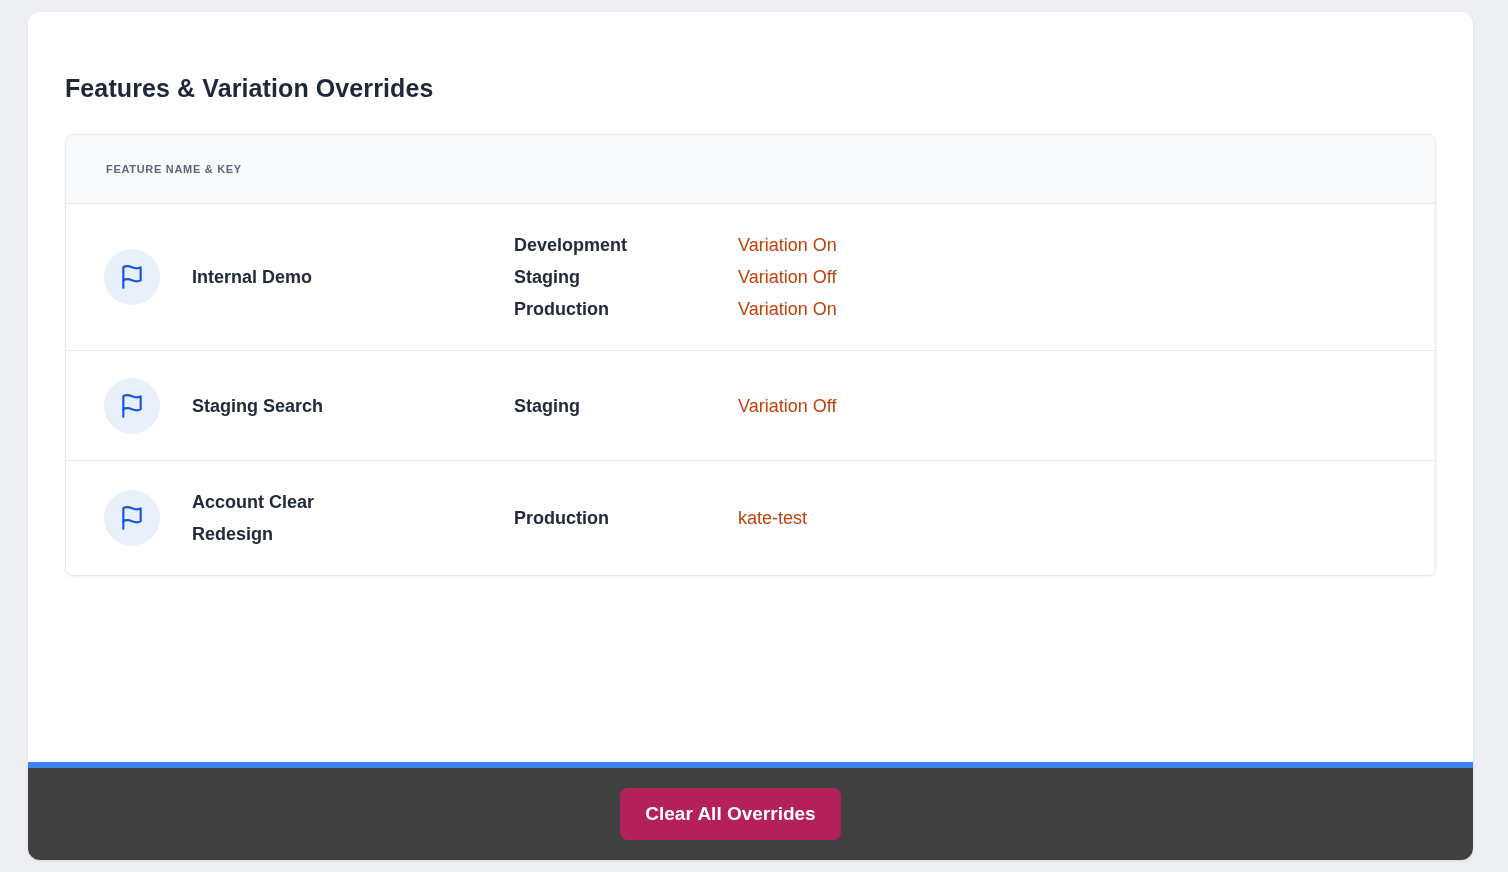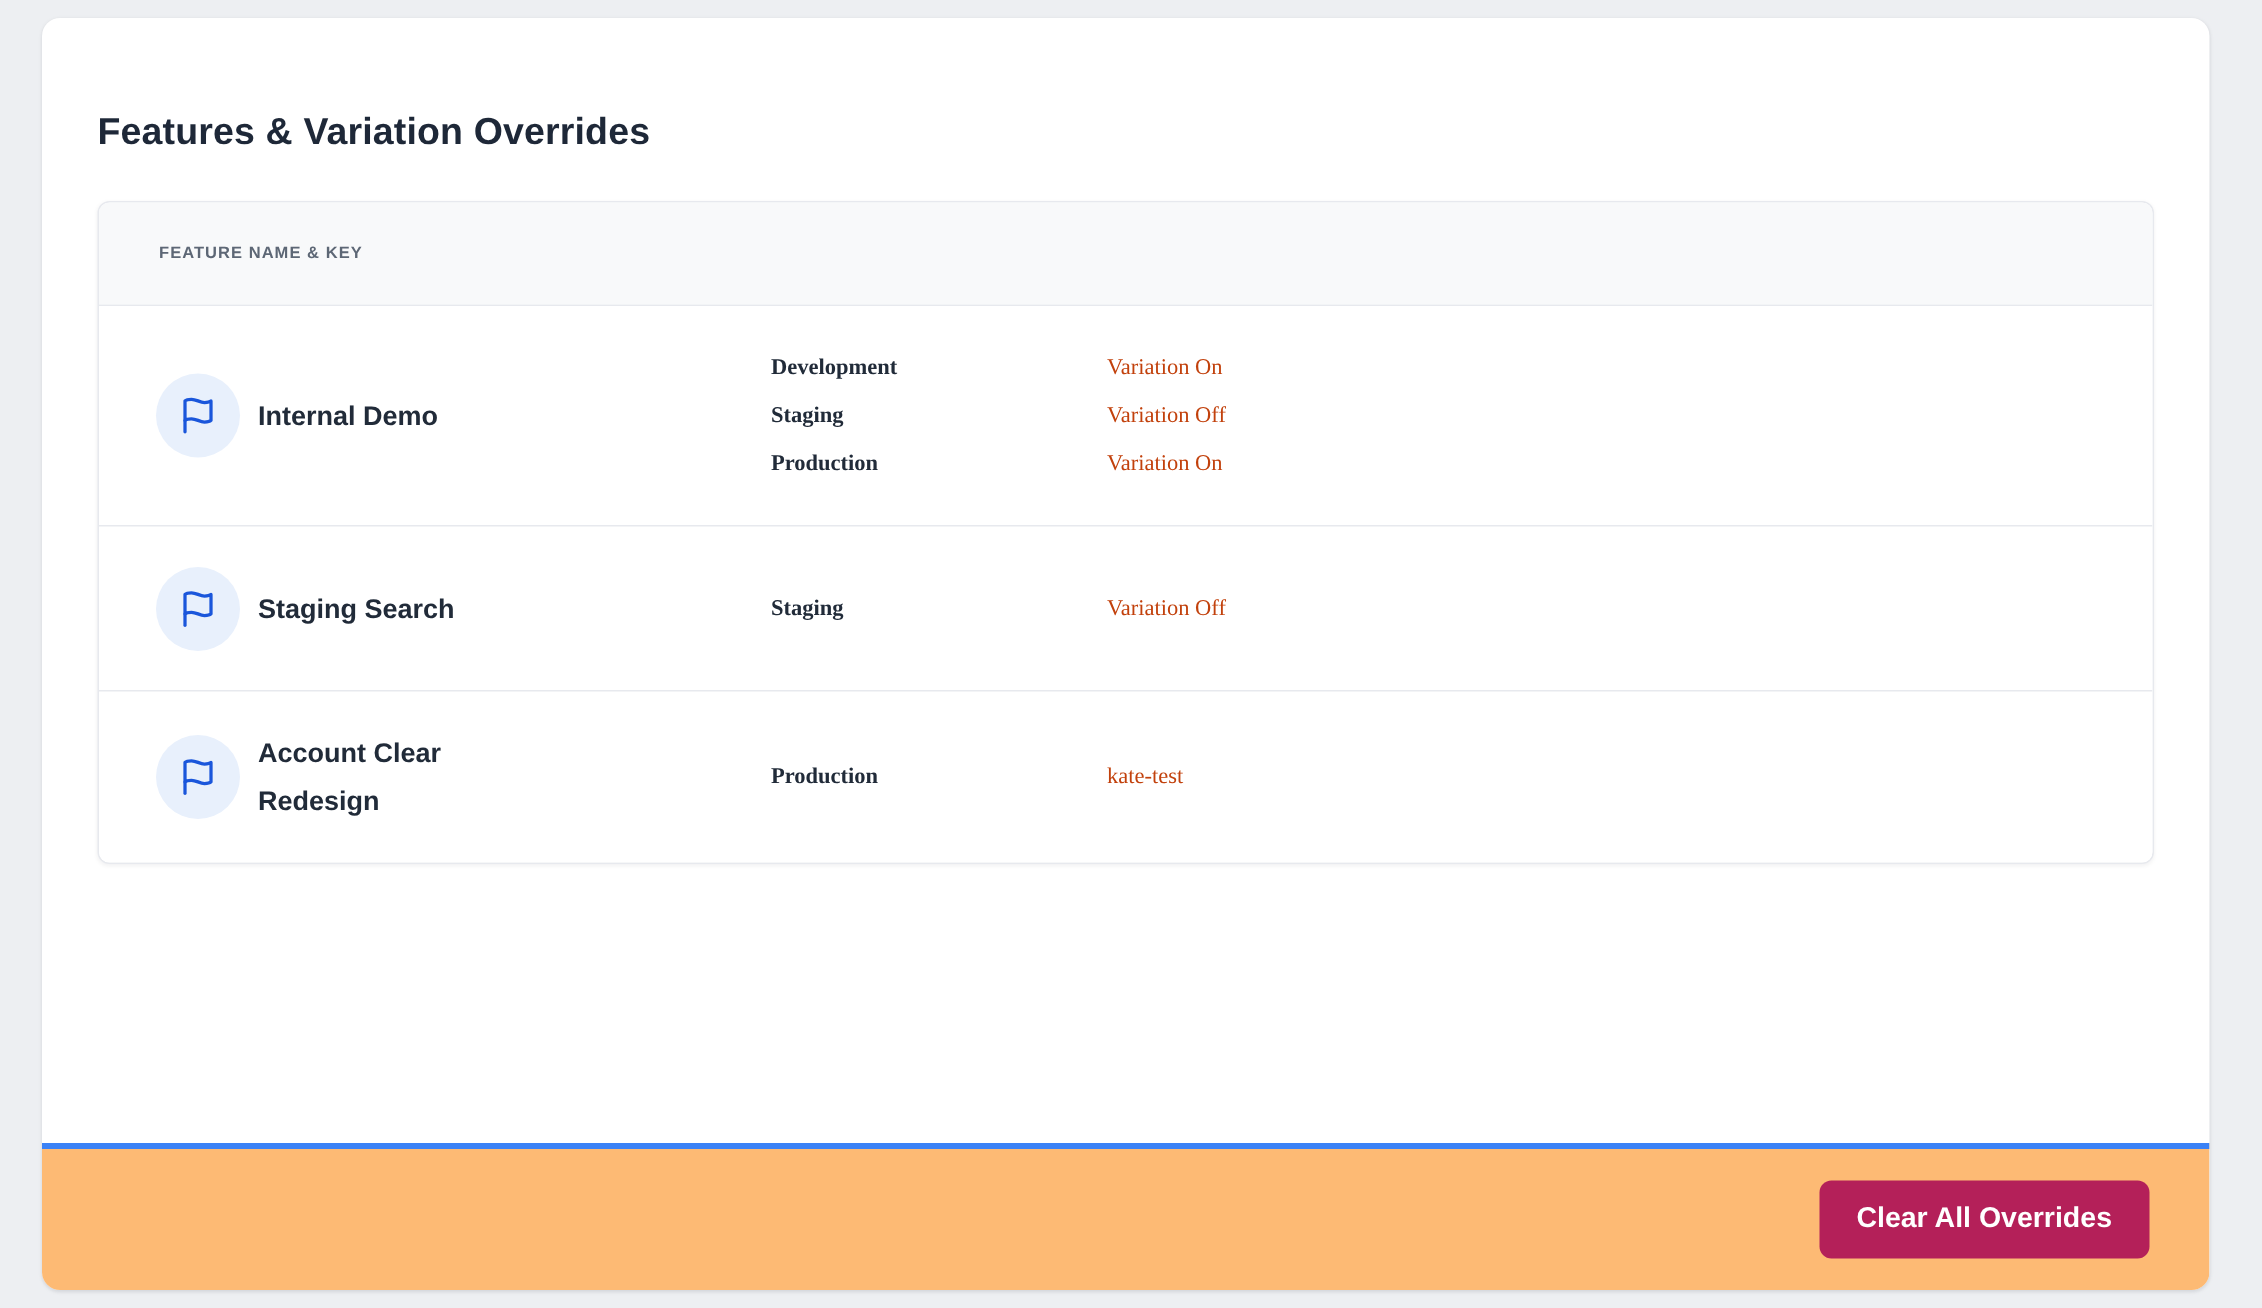--- a/index.html
+++ b/index.html
@@ -66,21 +66,21 @@
     grid-template-columns: 448px 1fr;
     align-items: center;
     border-top: 1px solid #e7e9ee;
     min-height: 110px;
     padding: 25px 0;
     background: #fff;
   }
   .cell-feature {
     display: flex;
     align-items: center;
-    gap: 12px;
+    gap: 32px;
     padding-left: 38px;
   }
   .icon-badge {
     width: 56px; height: 56px;
     min-width: 56px;
     border-radius: 50%;
     background: var(--flag-bg, #e8f0fc);
     display: flex;
     align-items: center;
     justify-content: center;
@@ -91,33 +91,32 @@
     line-height: 32px;
     font-weight: 600;
     color: #212b39;
     max-width: 180px;
   }
   .cell-envs { display: flex; flex-direction: column; }
   .env-line {
     display: grid;
     grid-template-columns: 224px auto;
     line-height: 32px;
-    font-size: 15px;
-    font-family: Liberation Serif, serif;
+    font-size: 18px;
   }
   .env-name { font-weight: 700; color: #212b39; }
   .env-var { font-weight: 400; color: #c2410c; }
   .footer {
     height: 98px;
     min-height: 98px;
-    background: #fdba74;
-    border-top: 4px solid #3b82f6;
-    display: flex;
-    align-items: center;
-    justify-content: flex-end;
+    background: #404040;
+    border-top: 6px solid #3b82f6;
+    display: flex;
+    align-items: center;
+    justify-content: center;
     padding-right: 40px;
   }
   .clear-btn {
     height: 52px;
     padding: 0 25px;
     border: none;
     border-radius: 8px;
     background: var(--accent, #b42059);
     color: #ffffff;
     font-family: "Liberation Sans", "DejaVu Sans", sans-serif;

